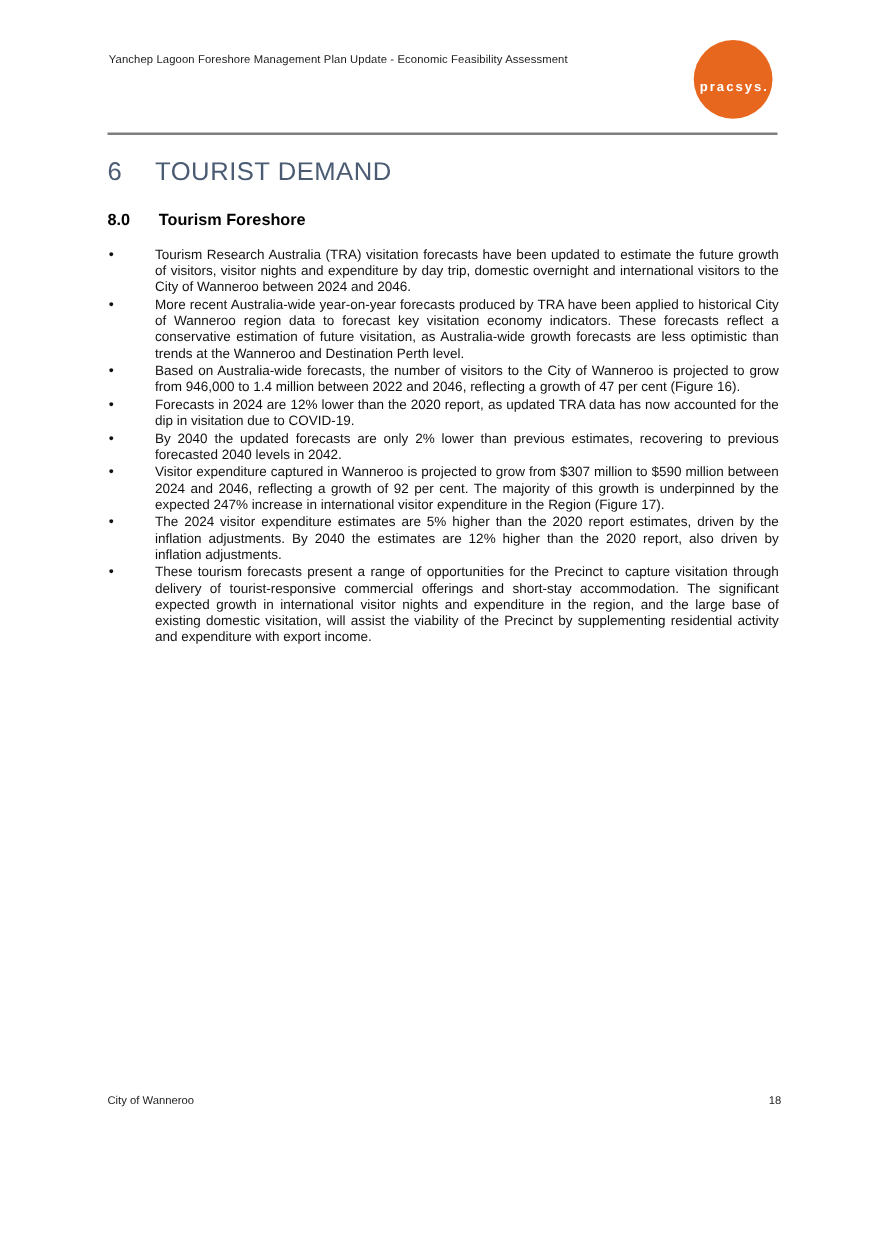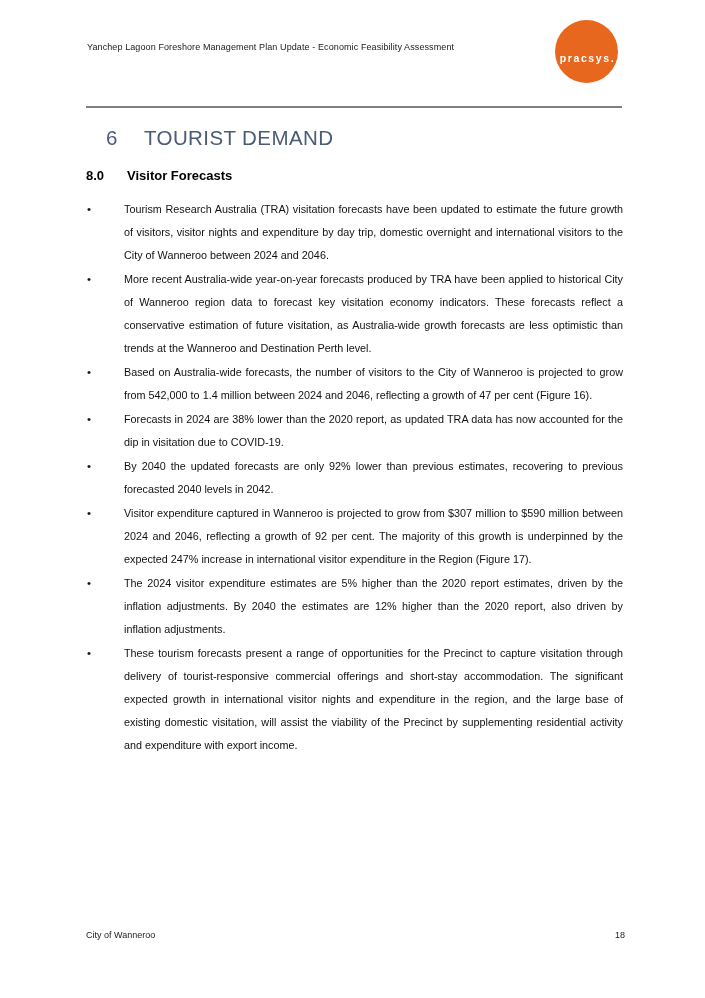--- a/index.html
+++ b/index.html
@@ -19,21 +19,21 @@
     position: absolute;
     top: 42px;
     left: 87px;
     width: 440px;
     font-size: 9px;
     letter-spacing: 0.1px;
     color: #1a1a1a;
   }
   .logo {
     position: absolute;
-    top: 20px;
+    top: 32px;
     left: 555px;
     width: 63px;
     height: 63px;
     border-radius: 50%;
     background: #E8671E;
     display: flex;
     align-items: center;
     justify-content: center;
   }
   .logo-text {
@@ -54,21 +54,20 @@
   }
   .h1 {
     position: absolute;
     top: 126px;
     left: 86px;
     font-size: 20.5px;
     font-weight: 400;
     letter-spacing: 0.4px;
     color: #4A5B73;
     white-space: nowrap;
-    margin-left: 20px;
   }
   .h1-num { display: inline-block; width: 38px; }
   .h2 {
     position: absolute;
     top: 168px;
     left: 86px;
     font-size: 13px;
     font-weight: bold;
     color: #000000;
     white-space: nowrap;
@@ -78,34 +77,34 @@
     position: absolute;
     top: 198px;
     left: 86px;
     width: 537px;
   }
   .bullet {
     position: relative;
     padding-left: 38px;
     text-align: justify;
     font-size: 10.8px;
-    line-height: 23px;
+    line-height: 13px;
     color: #111111;
     margin-bottom: 1px;
   }
   .bullet::before {
     content: "\2022";
     position: absolute;
     left: 1px;
     top: 0;
     font-size: 11.5px;
   }
   .footer {
     position: absolute;
-    top: 930px;
+    top: 875px;
     left: 86px;
     right: 80px;
     display: flex;
     justify-content: space-between;
     align-items: flex-start;
     font-size: 9px;
     color: #222222;
   }
 </style>
 </head>
@@ -119,29 +118,29 @@
     <span class="logo-text">pracsys.</span>
   </div>
 
   <div class="rule"></div>
 
   <div class="h1">
     <span class="h1-num">6</span><span class="h1-title">TOURIST DEMAND</span>
   </div>
 
   <div class="h2">
-    <span class="h2-num">8.0</span><span class="h2-title">Visitor Forecasts</span>
+    <span class="h2-num">8.0</span><span class="h2-title">Tourism Foreshore</span>
   </div>
 
   <div class="bullets">
     <div class="bullet">Tourism Research Australia (TRA) visitation forecasts have been updated to estimate the future growth of visitors, visitor nights and expenditure by day trip, domestic overnight and international visitors to the City of Wanneroo between 2024 and 2046.</div>
     <div class="bullet">More recent Australia-wide year-on-year forecasts produced by TRA have been applied to historical City of Wanneroo region data to forecast key visitation economy indicators. These forecasts reflect a conservative estimation of future visitation, as Australia-wide growth forecasts are less optimistic than trends at the Wanneroo and Destination Perth level.</div>
-    <div class="bullet">Based on Australia-wide forecasts, the number of visitors to the City of Wanneroo is projected to grow from 542,000 to 1.4 million between 2024 and 2046, reflecting a growth of 47 per cent (Figure 16).</div>
-    <div class="bullet">Forecasts in 2024 are 38% lower than the 2020 report, as updated TRA data has now accounted for the dip in visitation due to COVID-19.</div>
-    <div class="bullet">By 2040 the updated forecasts are only 92% lower than previous estimates, recovering to previous forecasted 2040 levels in 2042.</div>
+    <div class="bullet">Based on Australia-wide forecasts, the number of visitors to the City of Wanneroo is projected to grow from 946,000 to 1.4 million between 2022 and 2046, reflecting a growth of 47 per cent (Figure 16).</div>
+    <div class="bullet">Forecasts in 2024 are 12% lower than the 2020 report, as updated TRA data has now accounted for the dip in visitation due to COVID-19.</div>
+    <div class="bullet">By 2040 the updated forecasts are only 2% lower than previous estimates, recovering to previous forecasted 2040 levels in 2042.</div>
     <div class="bullet">Visitor expenditure captured in Wanneroo is projected to grow from $307 million to $590 million between 2024 and 2046, reflecting a growth of 92 per cent. The majority of this growth is underpinned by the expected 247% increase in international visitor expenditure in the Region (Figure 17).</div>
     <div class="bullet">The 2024 visitor expenditure estimates are 5% higher than the 2020 report estimates, driven by the inflation adjustments. By 2040 the estimates are 12% higher than the 2020 report, also driven by inflation adjustments.</div>
     <div class="bullet">These tourism forecasts present a range of opportunities for the Precinct to capture visitation through delivery of tourist-responsive commercial offerings and short-stay accommodation. The significant expected growth in international visitor nights and expenditure in the region, and the large base of existing domestic visitation, will assist the viability of the Precinct by supplementing residential activity and expenditure with export income.</div>
   </div>
 
   <div class="footer">
     <span>City of Wanneroo</span>
     <span>18</span>
   </div>
 

